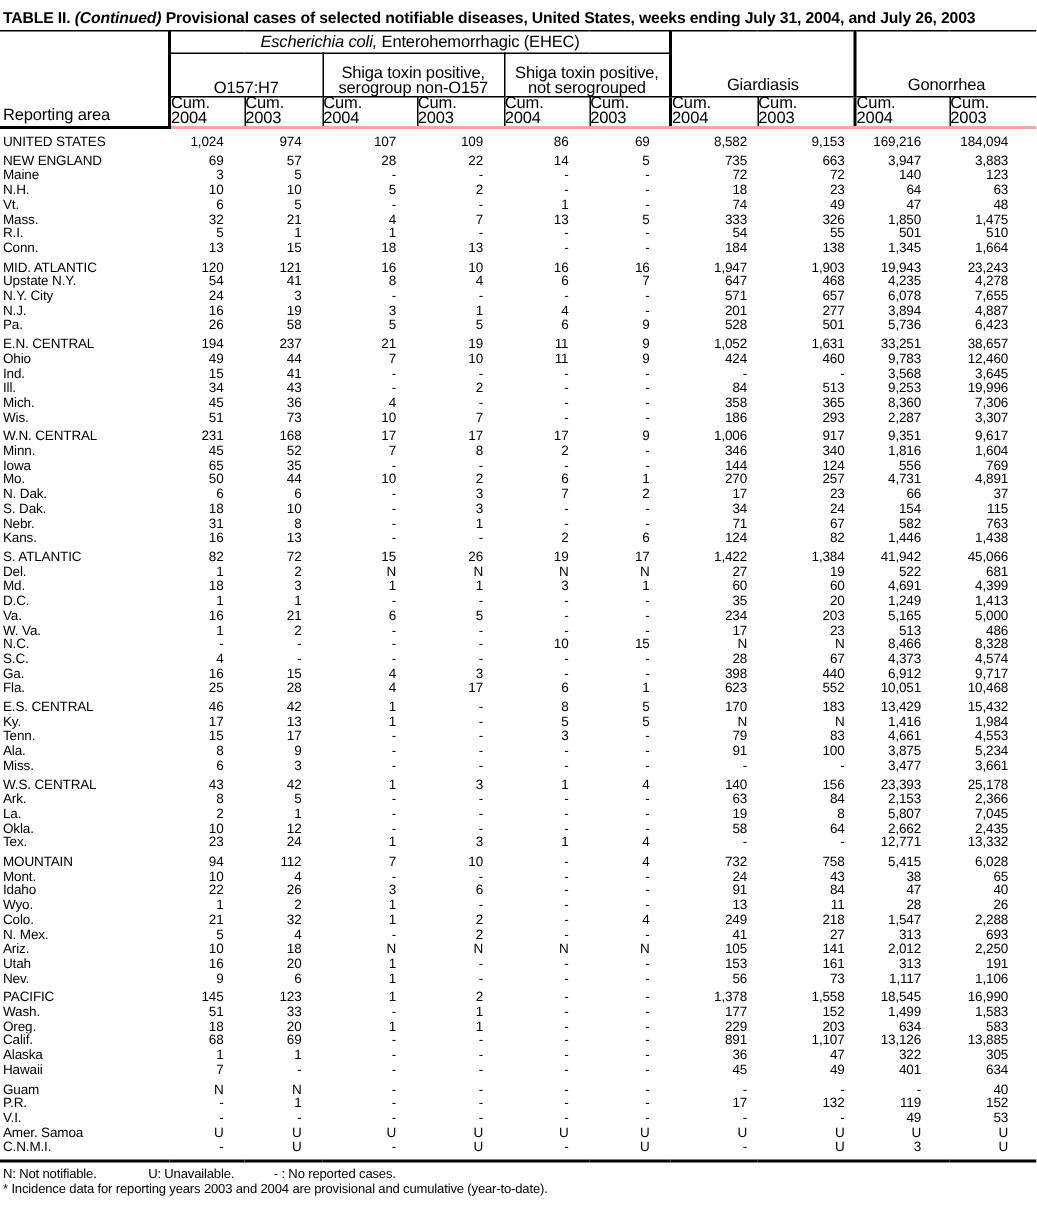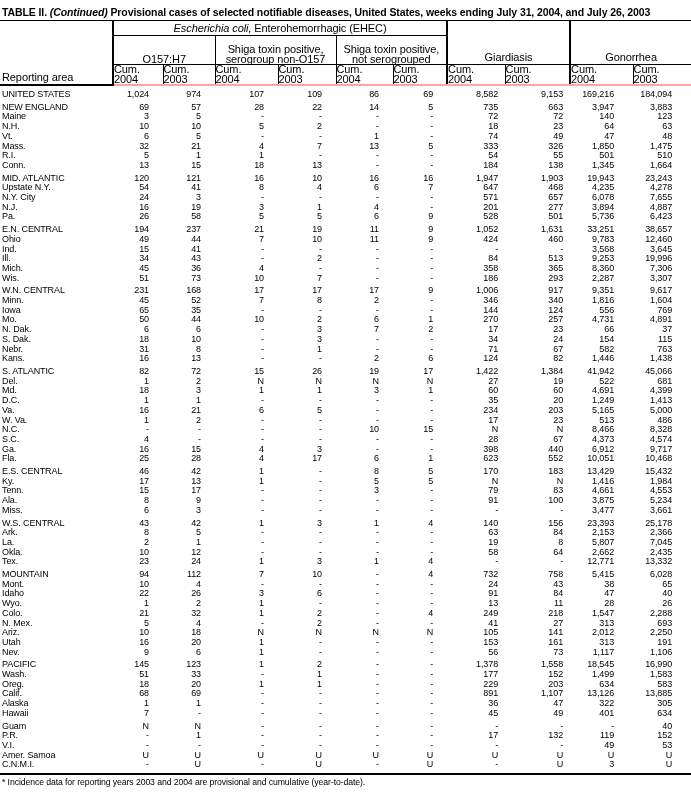--- a/index.html
+++ b/index.html
@@ -1074,16 +1074,21 @@
           <td class="num p5">U</td>
           <td class="num p6">-</td>
           <td class="num p7">U</td>
           <td class="num p8">3</td>
           <td class="num p9">U</td>
         </tr>
       </tbody>
   </table>
 
   <div class="footnotes">
+    <div class="legend">
+      <span class="l0">N: Not notifiable.</span>
+      <span class="l1">U: Unavailable.</span>
+      <span class="l2">- : No reported cases.</span>
+    </div>
     <div>* Incidence data for reporting years 2003 and 2004 are provisional and cumulative (year-to-date).</div>
   </div>
 
 </div>
 
 </body></html>

